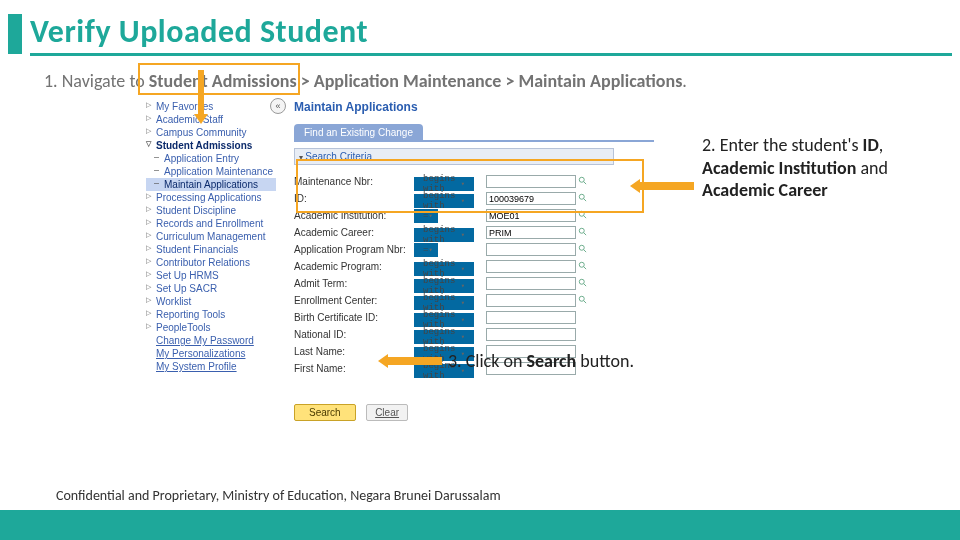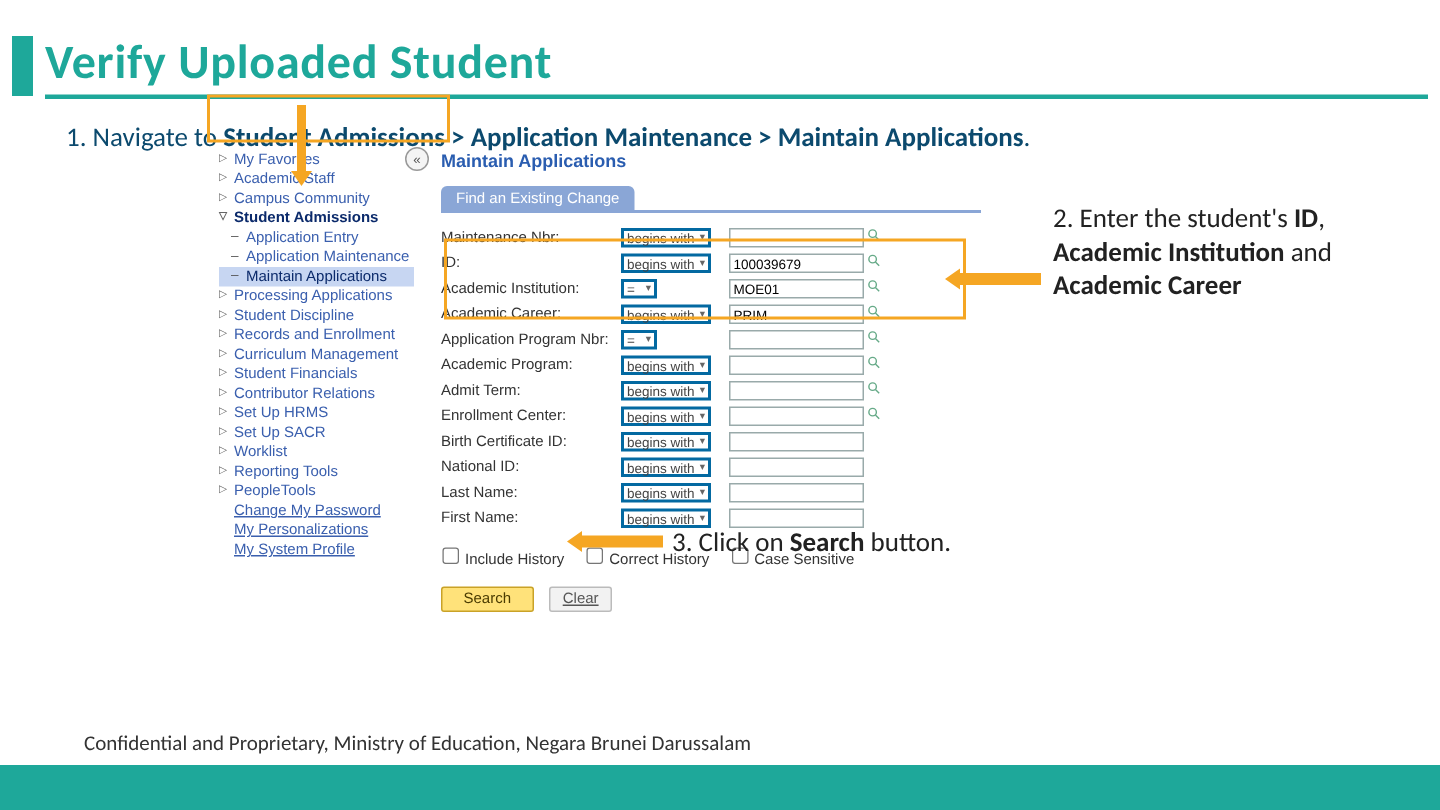--- a/index.html
+++ b/index.html
@@ -1,23 +1,23 @@
 <!DOCTYPE html>
 <html><head>
 <meta charset="utf-8">
 <style>
   * { box-sizing: border-box; margin: 0; padding: 0; }
   html, body { width: 960px; height: 540px; font-family: Calibri, Arial, sans-serif; background: #fff; overflow: hidden; }
 
-  .title-bar { position: relative; height: 44px; margin: 22px 8px 0 8px; }
+  .title-bar { position: relative; height: 44px; margin: 12px 8px 0 8px; }
   .title-bar .accent-left { position: absolute; left: 0; top: 2px; width: 14px; height: 40px; background: #1ea89a; }
   .title-text { position: absolute; left: 22px; top: 0; font-size: 32px; font-weight: 600; color: #1ea89a; letter-spacing: .5px; }
   .title-underline { position: absolute; left: 22px; right: 0; bottom: 0; height: 3px; background: #1ea89a; }
 
-  .step1 { margin: 14px 0 0 44px; font-size: 18px; color: #0c4a6e; }
+  .step1 { margin: 14px 0 0 44px; font-size: 18px; color: #737373; }
   .step1 b { font-weight: 700; }
 
   .app-shot { position: absolute; left: 146px; top: 100px; width: 520px; height: 410px; }
 
   
   .nav { position: absolute; left: 0; top: 0; width: 130px; font-size: 10px; color: #3a5fae; font-family: Arial, sans-serif; }
   .collapse-btn { position: absolute; right: -10px; top: -2px; width: 16px; height: 16px; border: 1px solid #999; border-radius: 50%; background: #f4f4f4; font-size: 9px; line-height: 14px; text-align: center; color: #555; }
   .nav ul { list-style: none; }
   .nav li { padding: 1px 0 1px 10px; position: relative; white-space: nowrap; }
   .nav li::before { content: "▷"; position: absolute; left: 0; top: 1px; font-size: 7px; color: #666; }
@@ -35,31 +35,31 @@
   .main-sub { color: #555; font-size: 9px; margin-top: 6px; }
   .tab { margin-top: 10px; display: inline-block; background: #8aa6d6; color: #fff; font-size: 10px; padding: 3px 10px; border-top-left-radius: 4px; border-top-right-radius: 4px; }
   .tab-line { height: 2px; background: #8aa6d6; margin-top: -1px; }
   .criteria-hdr { margin-top: 6px; background: #e8edf5; border: 1px solid #b7c3d8; font-size: 10px; color: #2a5db0; padding: 2px 4px; width: 320px; }
   .criteria-hdr::before { content: "▾ "; font-size: 8px; color: #555; }
 
   .form { margin-top: 8px; width: 340px; }
   .row { display: flex; align-items: center; height: 17px; font-size: 10px; color: #333; }
   .row .lbl { width: 120px; text-align: left; }
   .row .op { width: 72px; }
-  .row .op-box { display: inline-flex; align-items: flex-start; justify-content: space-between; border: 2px solid #0369a1; background: #fff; height: 13px; padding: 0 2px; font-size: 9px; color: #444; }
+  .row .op-box { display: inline-flex; align-items: center; justify-content: space-between; border: 7px solid #0369a1; background: #fff; height: 13px; padding: 0 2px; font-size: 9px; color: #444; font-family: Liberation Mono, monospace; }
   .row .op-box .car { font-size: 7px; color: #666; }
   .row .val input { width: 90px; height: 13px; border: 1px solid #9aa; font-size: 9px; padding: 0 2px; }
   .row .mag { width: 14px; text-align: center; color: #6a7; font-size: 10px; }
   .mag svg { width: 10px; height: 10px; }
 
   .checks { margin-top: 10px; font-size: 10px; color: #333; display: flex; gap: 14px; }
   .checks label input { margin-right: 3px; transform: scale(.85); vertical-align: -1px; }
 
   .search-btn { margin-top: 12px; background: #ffe27a; border: 1px solid #c9a227; color: #4a3b00; font-size: 10px; padding: 2px 14px; border-radius: 2px; cursor: pointer; font-family: Arial; }
-  .clear-btn { margin-top: 12px; margin-left: 6px; background: #f2f2f2; border: 1px solid #bbb; color: #555; font-size: 10px; padding: 2px 8px; border-radius: 2px; text-decoration: underline; }
+  .clear-btn { margin-top: 27px; margin-left: 6px; background: #f2f2f2; border: 1px solid #bbb; color: #555; font-size: 10px; padding: 2px 8px; border-radius: 2px; text-decoration: underline; }
 
   
   .hl { position: absolute; border: 2px solid #f5a623; pointer-events: none; }
   .hl1 { left: 138px; top: 63px; width: 162px; height: 32px; } 
   .hl2 { left: 296px; top: 159px; width: 348px; height: 54px; } 
 
   
   .arrow { position: absolute; }
   .arrow .shaft { position: absolute; background: #f5a623; }
   .arrow .head { position: absolute; width: 0; height: 0; }
@@ -121,20 +121,21 @@
       <li class="link noarrow">Change My Password</li>
       <li class="link noarrow">My Personalizations</li>
       <li class="link noarrow">My System Profile</li>
     </ul>
   </div>
 
   <div class="main">
     <div class="main-title">Maintain Applications</div>
     <div class="tab">Find an Existing Change</div>
     <div class="tab-line"></div>
+    <div class="criteria-hdr">Search Criteria</div>
 
     <div class="form" id="form-rows">
         <div class="row">
           <div class="lbl">Maintenance Nbr:</div>
           <div class="op"><span class="op-box" style="width:60px">
               <span>begins with</span>
               <span class="car">▾</span>
             </span></div>
           <div class="val"><input value="" style=""></div>
           <div class="mag"><svg viewBox="0 0 16 16">
@@ -257,25 +258,20 @@
           <div class="lbl">First Name:</div>
           <div class="op"><span class="op-box" style="width:60px">
               <span>begins with</span>
               <span class="car">▾</span>
             </span></div>
           <div class="val"><input value="" style=""></div>
           <div class="mag"></div>
         </div>
       </div>
 
-    <div class="checks">
-      <label><input type="checkbox" style=""><span>Include History</span></label>
-      <label><input type="checkbox" style=""><span>Correct History</span></label>
-      <label><input type="checkbox" style=""><span>Case Sensitive</span></label>
-    </div>
 
     <button class="search-btn">Search</button>
     <button class="clear-btn">Clear</button>
   </div>
 </div>
 
 <div class="hl hl1"></div>
 <div class="hl hl2"></div>
 
 <div class="arrow arrow1">

